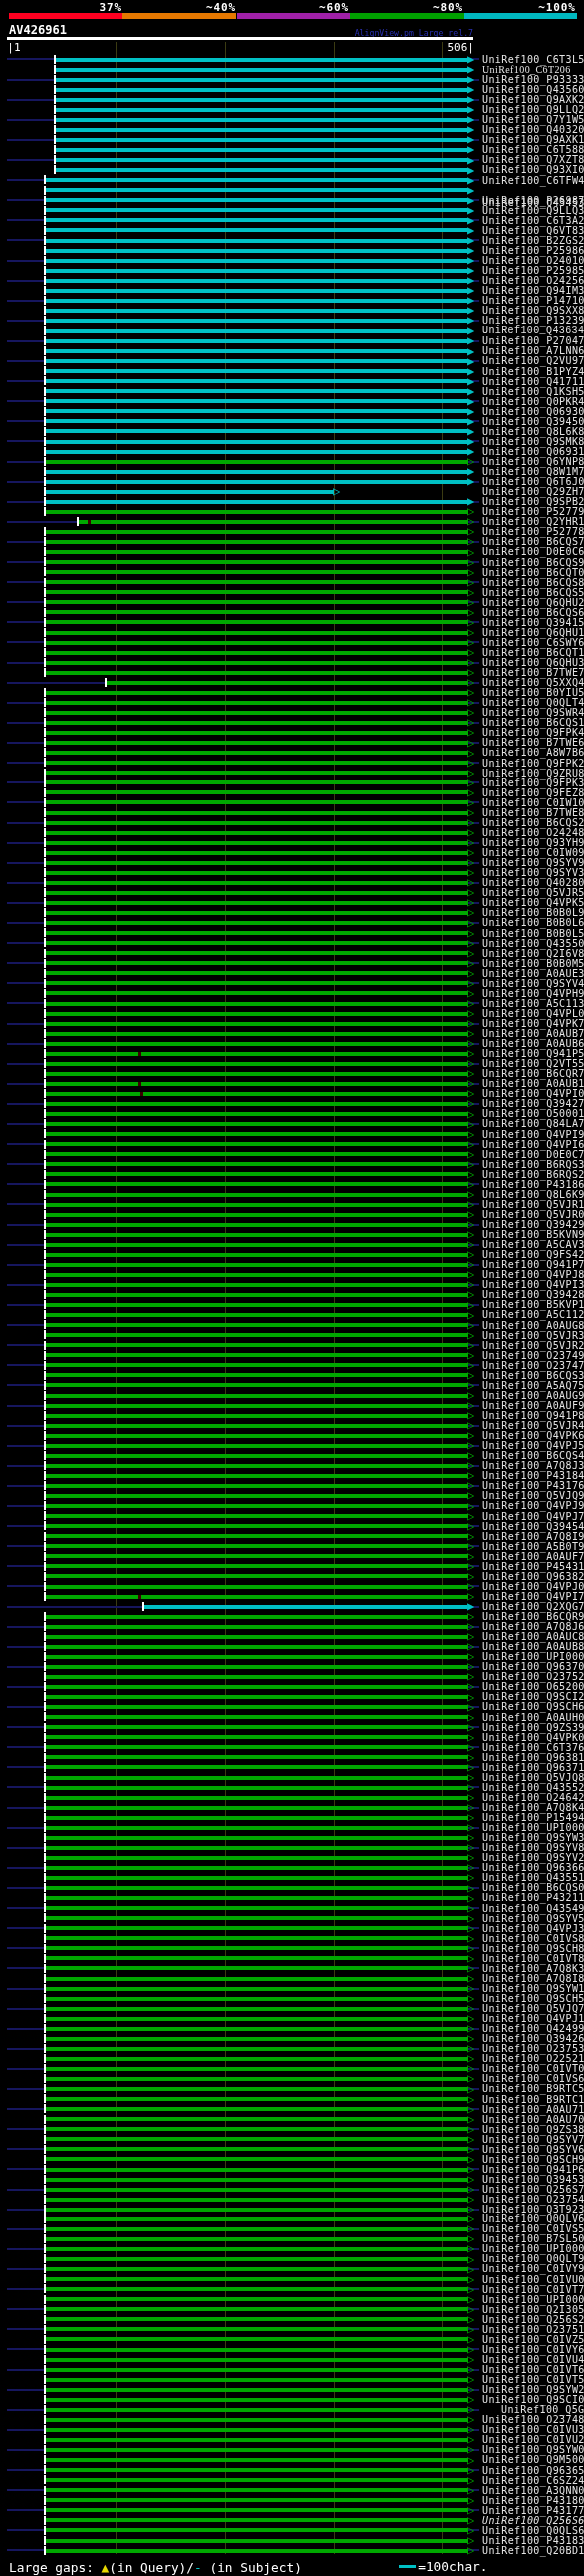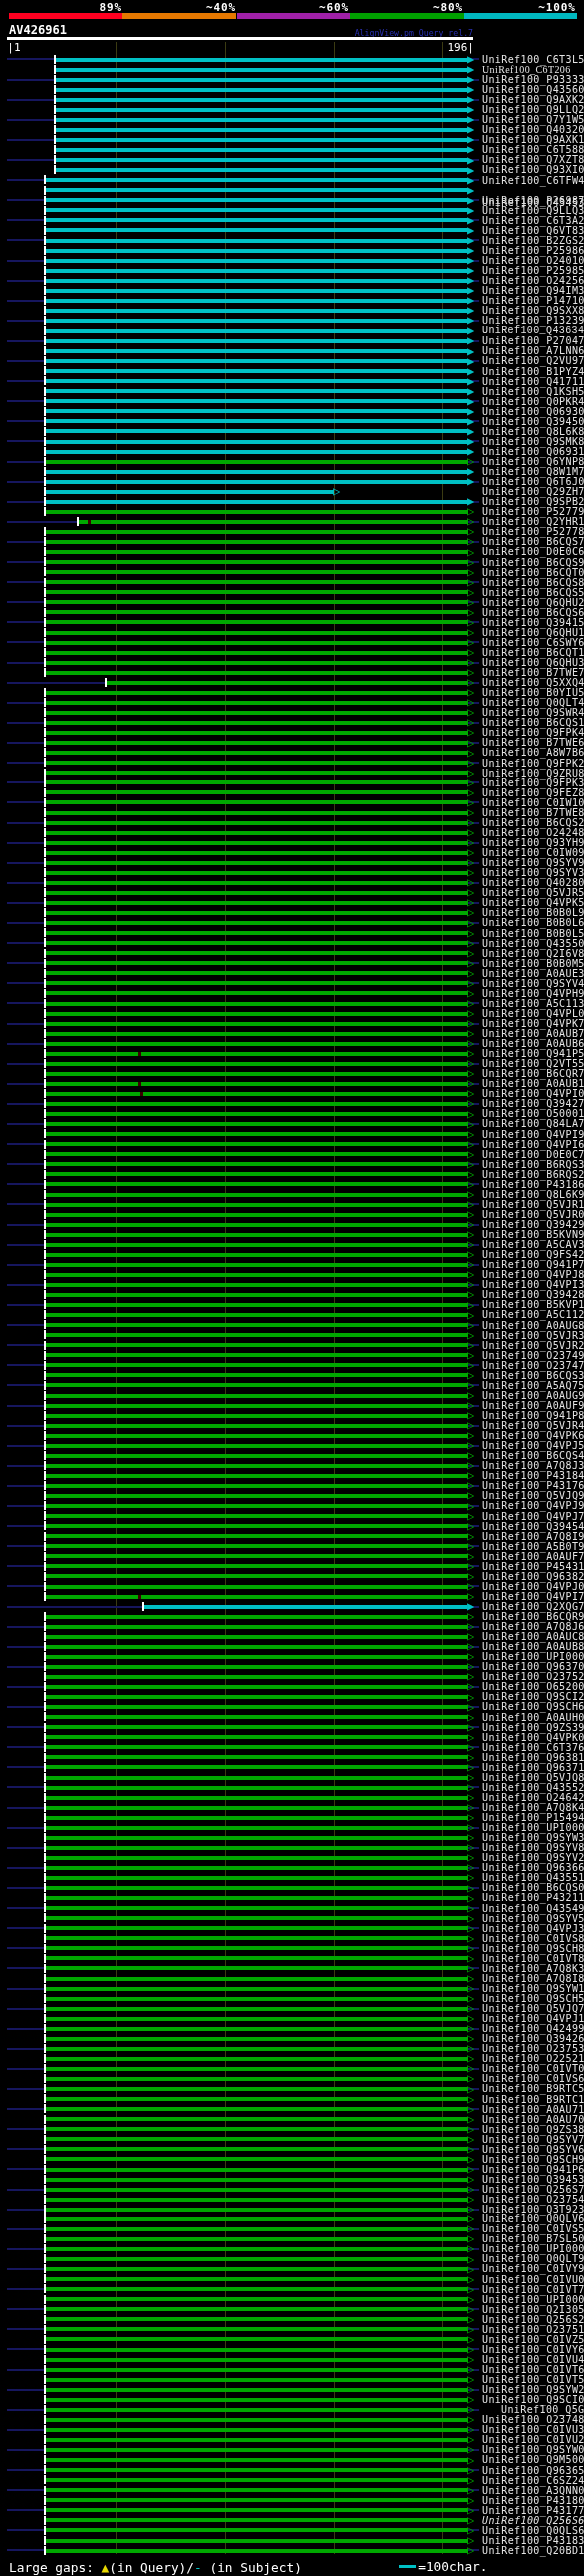--- a/index.html
+++ b/index.html
@@ -22,37 +22,37 @@
   .hit-arrow{position:absolute;font:12px "DejaVu Sans Mono",monospace;line-height:12px;width:12.8px}
   .hit-label{position:absolute;left:482px;font:10px "DejaVu Sans Mono",monospace;letter-spacing:0.4px;white-space:pre}
   .footer-left{position:absolute;left:9.1px;top:2560px;font:12.8px "DejaVu Sans Mono",monospace;color:#fff;white-space:pre}
   .legend-right{position:absolute;left:399px;top:2559px;font:12.8px "DejaVu Sans Mono",monospace;color:#fff;white-space:pre}
   .swatch{display:inline-block;width:17.4px;height:3.7px;vertical-align:2.7px;margin-right:1.8px}
 </style>
 </head>
 <body>
 
 <div>
-  <span class="pct" style="right:463px">89%</span>
+  <span class="pct" style="right:463px">37%</span>
   <span class="pct" style="right:349px">~40%</span>
   <span class="pct" style="right:236px">~60%</span>
   <span class="pct" style="right:122px">~80%</span>
   <span class="pct" style="right:9.1px">~100%</span>
   <div class="scale-seg" style="left: 9.1px; width: 113px; background: rgb(255, 0, 32);"></div>
   <div class="scale-seg" style="left: 122px; width: 114px; background: rgb(230, 120, 0);"></div>
   <div class="scale-seg" style="left: 237px; width: 113px; background: rgb(160, 32, 168);"></div>
   <div class="scale-seg" style="left: 350px; width: 114px; background: rgb(0, 160, 0);"></div>
   <div class="scale-seg" style="left: 464px; width: 113px; background: rgb(0, 184, 192);"></div>
 </div>
 
 <div class="query-name">AV426961</div>
-<div class="app-title">AlignView.pm Query rel.7</div>
+<div class="app-title">AlignView.pm Large rel.7</div>
 <div class="ruler"></div>
 <div class="ruler-start">|1</div>
-<div class="ruler-end">196|</div>
+<div class="ruler-end">506|</div>
 
 <div id="hit-rows">
     <div class="gridline" style="left: 116px;"></div>
     <div class="gridline" style="left: 225px;"></div>
     <div class="gridline" style="left: 334px;"></div>
     <div class="gridline" style="left: 442px;"></div>
     <div class="hit-guide" style="top: 58px; background: rgb(22, 22, 94);"></div>
     <div class="hit-bar" style="left: 56px; top: 58px; width: 412px; background: rgb(0, 192, 196);"></div>
     <div class="hit-tick" style="left: 54px; top: 55px;"></div>
     <div class="hit-arrow" style="left: 467px; top: 53px; color: rgb(0, 192, 196);">▶</div>

